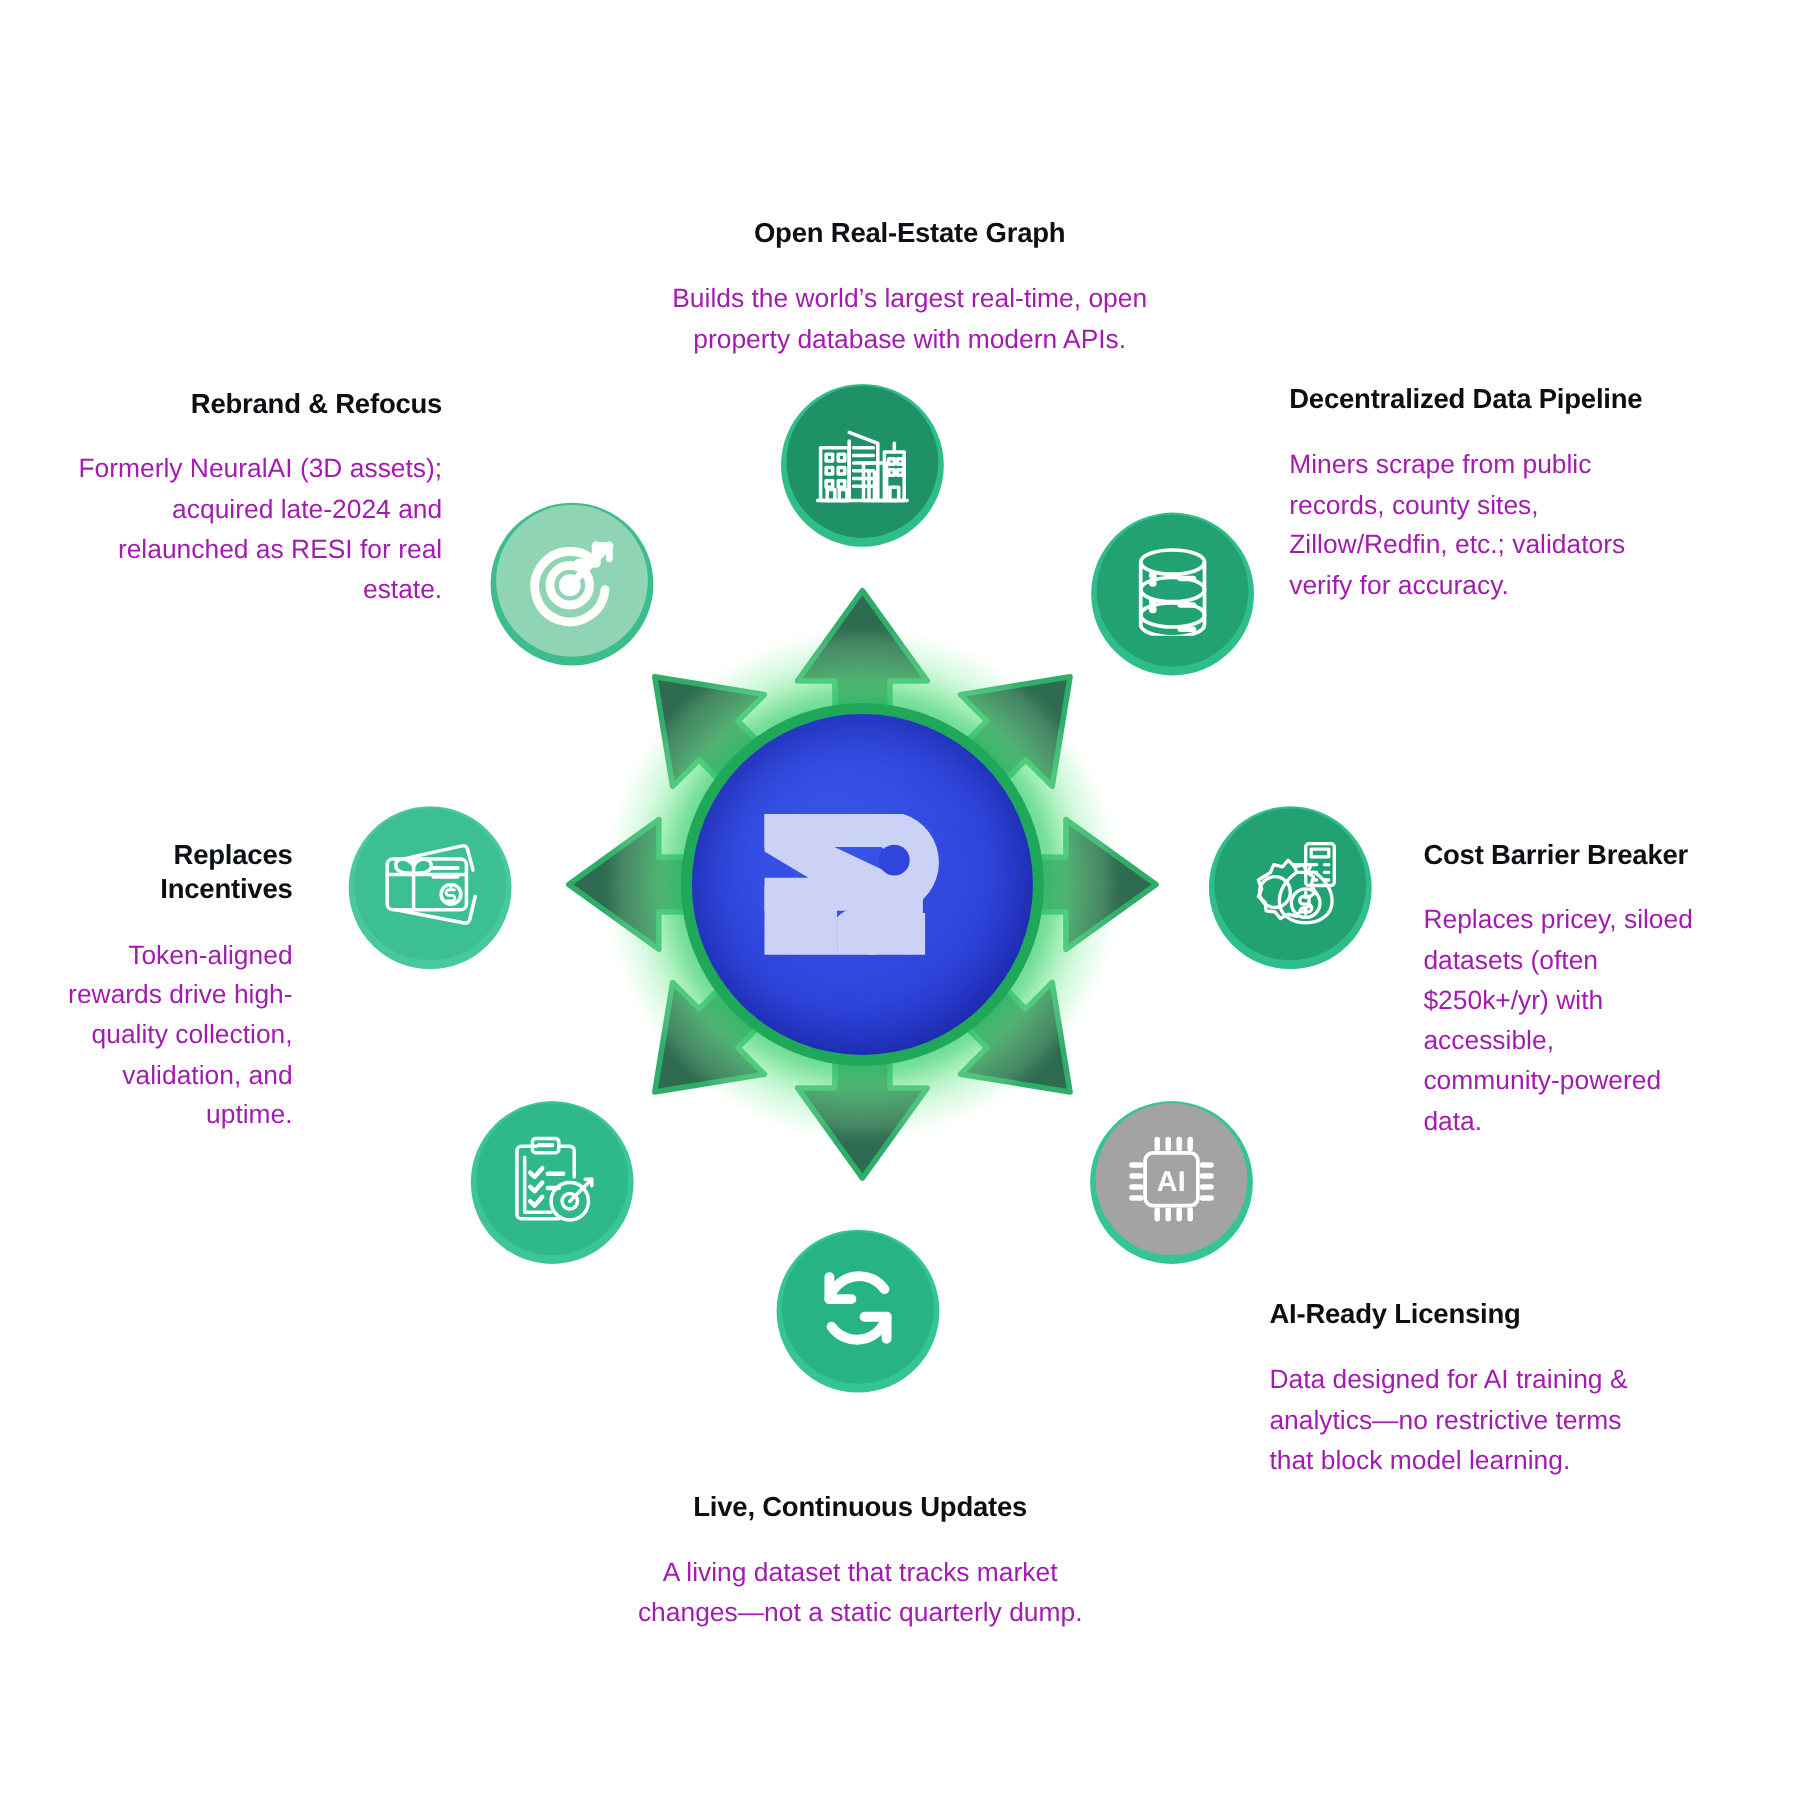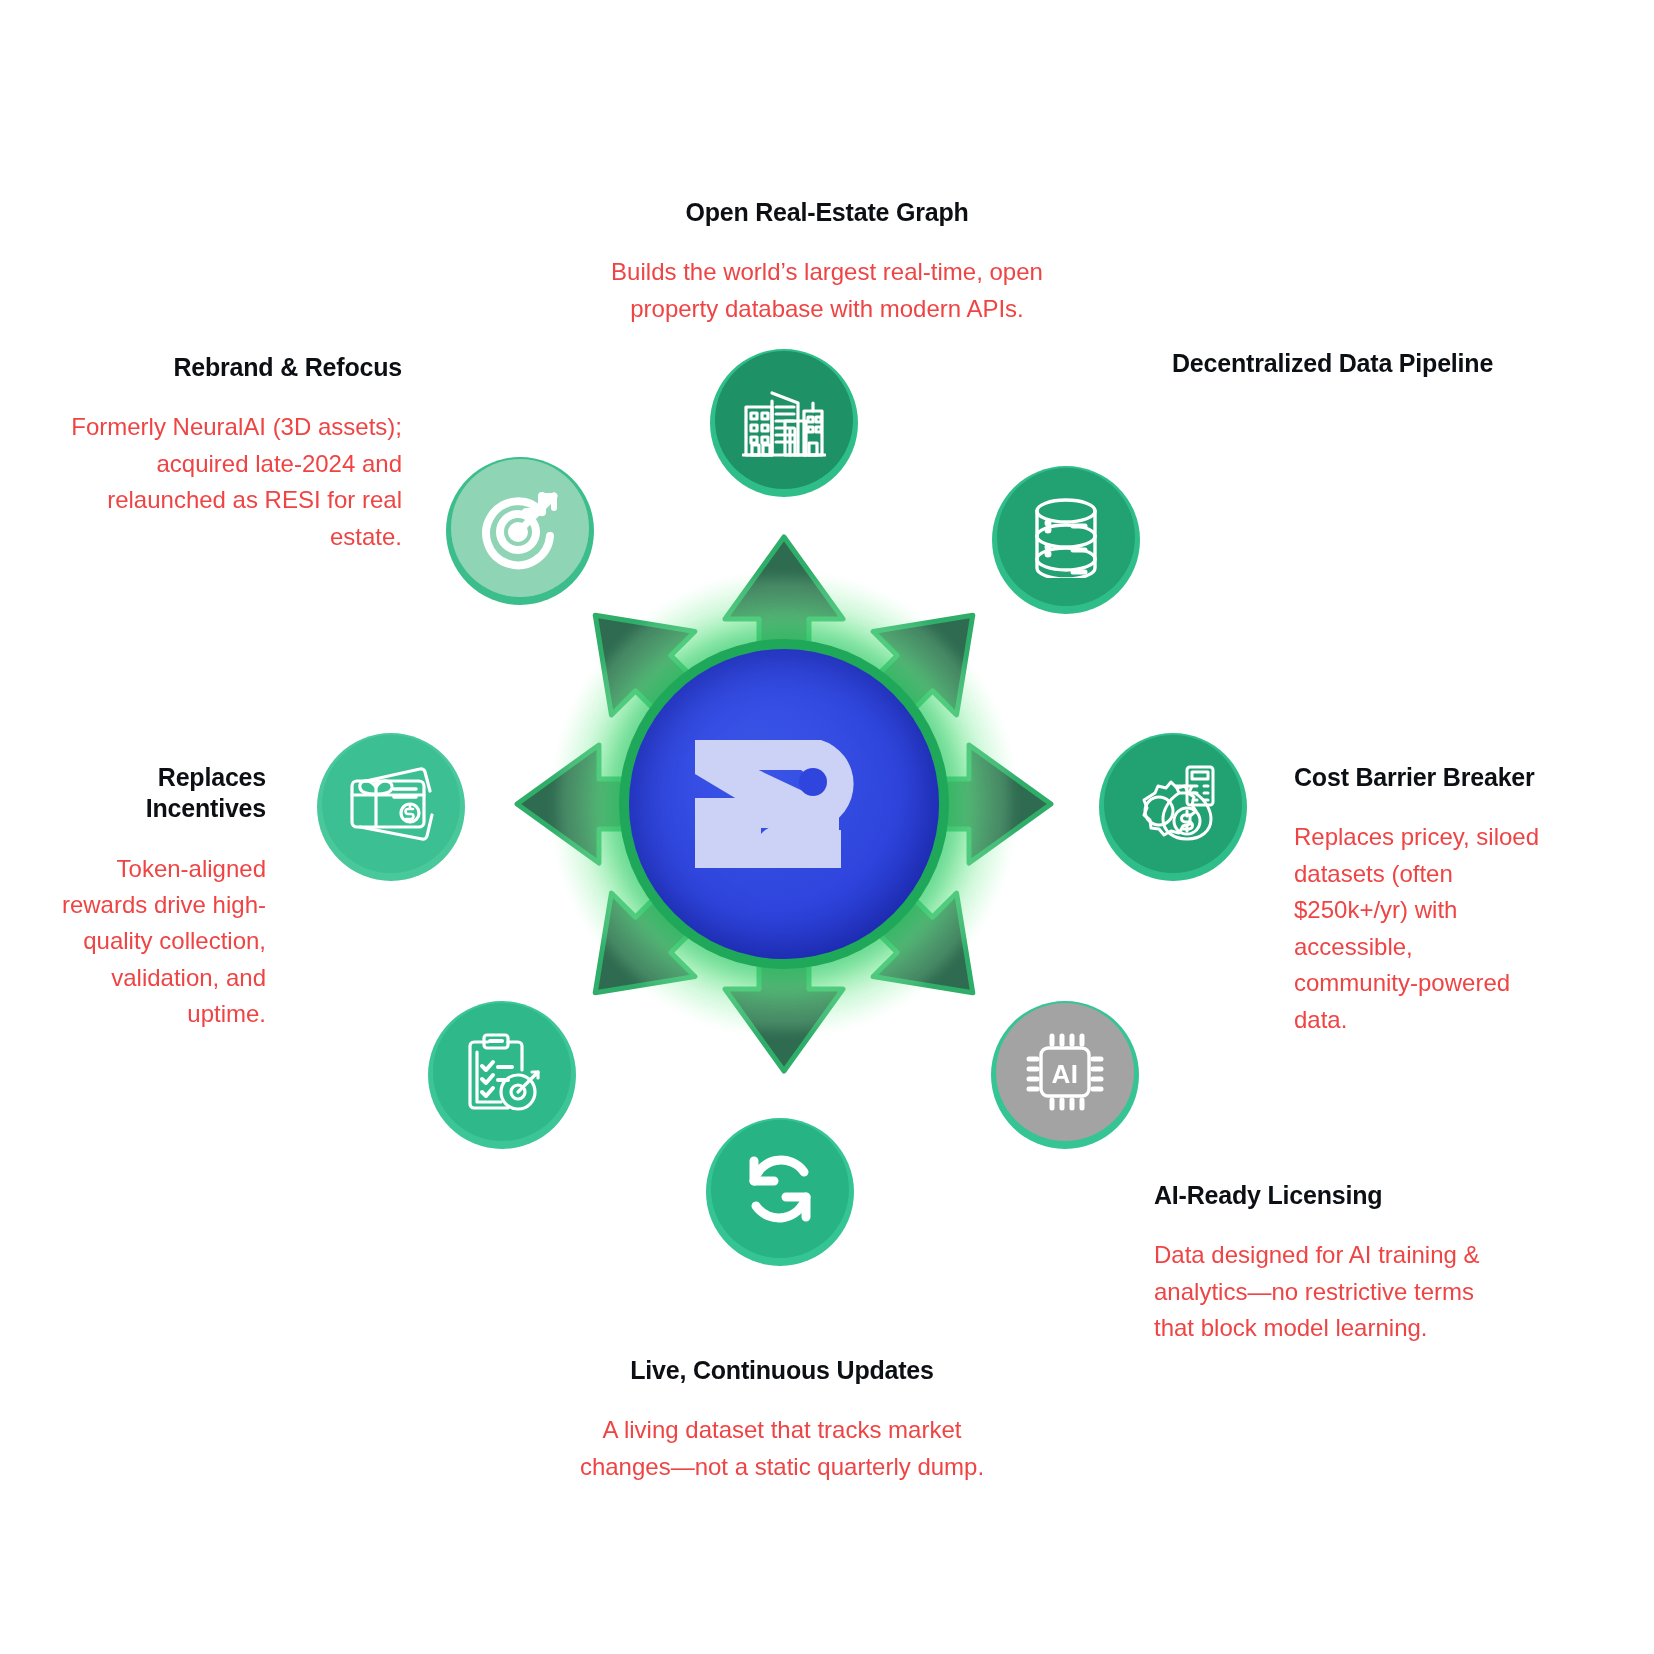--- a/index.html
+++ b/index.html
@@ -12,21 +12,21 @@
   }
   #stage{position:relative;width:1654px;height:1654px;}
 
   
   .block{position:absolute;margin-top:47px;}
   .block .title{
     font-size:25px;font-weight:bold;letter-spacing:-0.2px;
     color:#0c0f13;line-height:1.25;margin:0 0 26px 0;
   }
   .block .desc{
-    font-size:24px;line-height:1.52;color:#ef4444;margin:0;font-weight:400;
+    font-size:24px;line-height:1.52;color:#a21caf;margin:0;font-weight:400;
   }
   .align-center{text-align:center;}
   .align-right{text-align:right;}
   .align-left{text-align:left;}
 
   
   .hub{
     position:absolute;left:619px;top:639px;width:330px;height:330px;
   }
   .hub-glow{
@@ -264,20 +264,21 @@
     </div>
   </div>
 
   <div class="block align-center" style="left:577px;top:150px;width:500px;">
     <p class="title">Open Real-Estate Graph</p>
     <p class="desc">Builds the world’s largest real-time, open property database with modern APIs.</p>
   </div>
 
   <div class="block align-left" style="left:1172px;top:301px;width:340px;">
     <p class="title">Decentralized Data Pipeline</p>
+    <p class="desc">Miners scrape from public records, county sites, Zillow/Redfin, etc.; validators verify for accuracy.</p>
   </div>
 
   <div class="block align-left" style="left:1294px;top:715px;width:248px;">
     <p class="title">Cost Barrier Breaker</p>
     <p class="desc">Replaces pricey, siloed datasets (often $250k+/yr) with accessible, community-powered data.</p>
   </div>
 
   <div class="block align-left" style="left:1154px;top:1133px;width:330px;">
     <p class="title">AI-Ready Licensing</p>
     <p class="desc">Data designed for AI training &amp; analytics—no restrictive terms that block model learning.</p>

